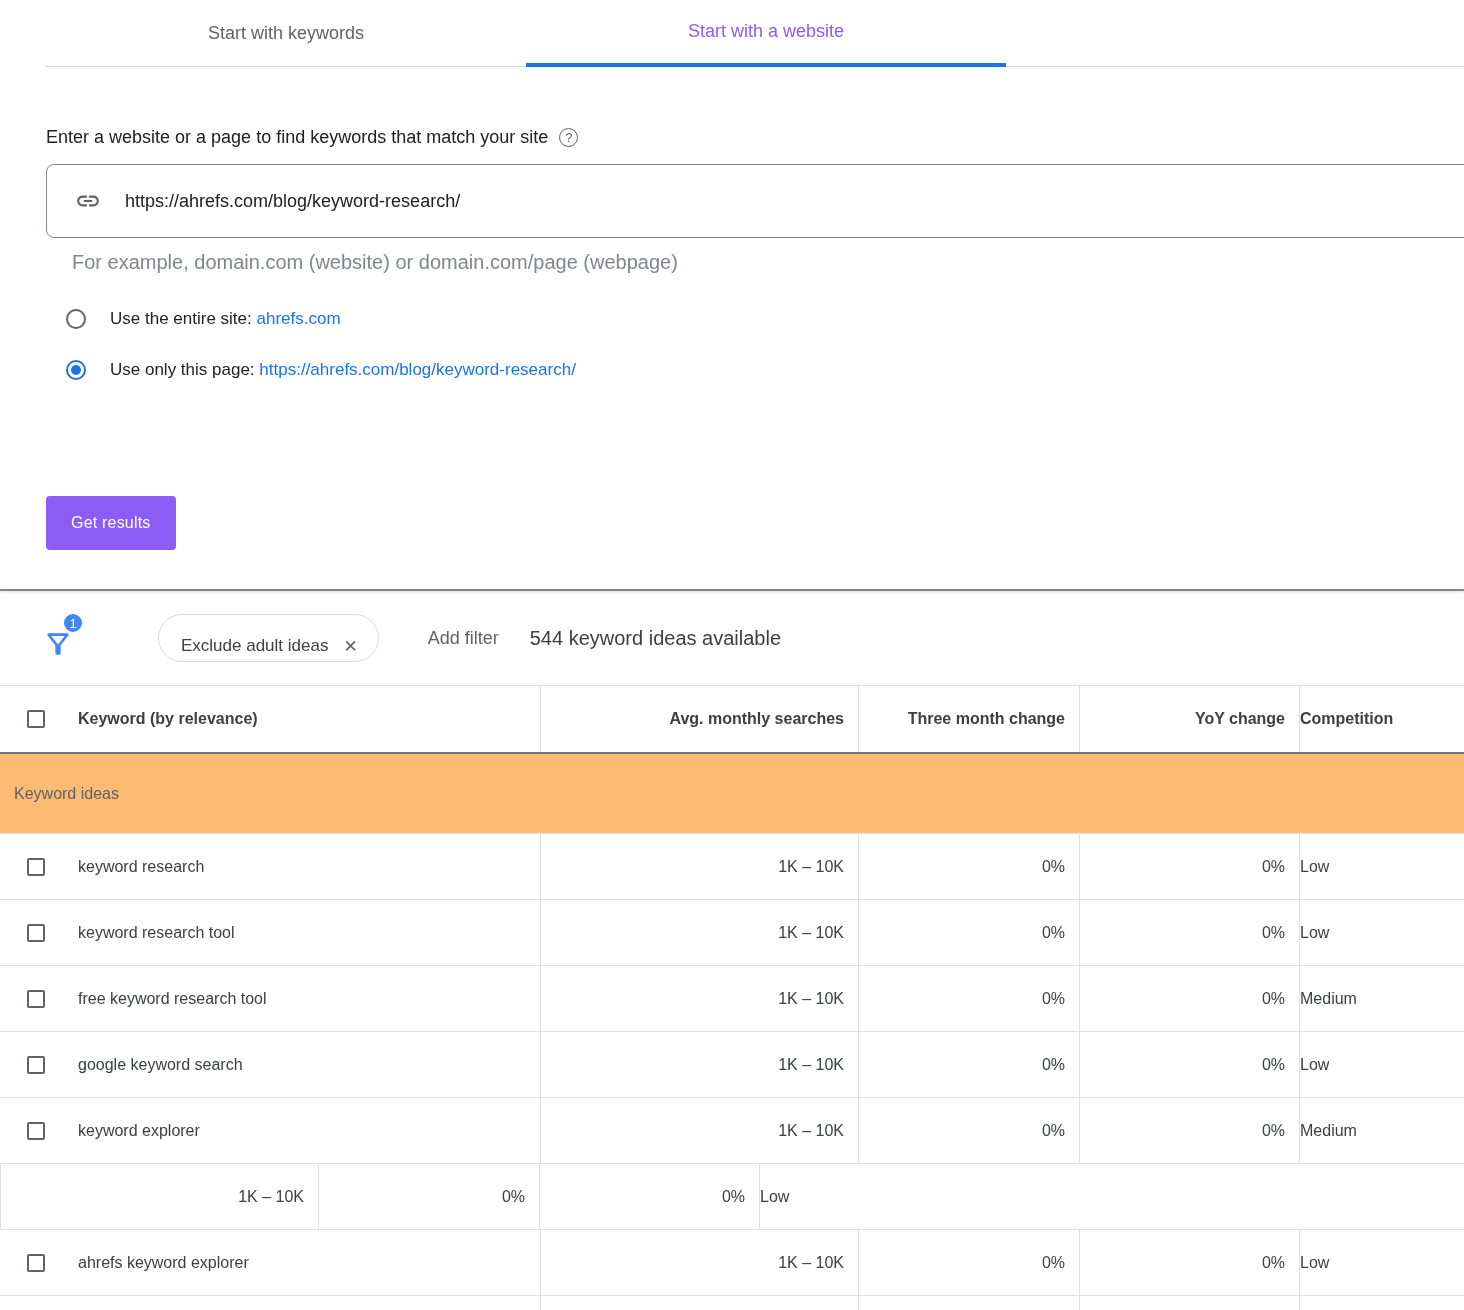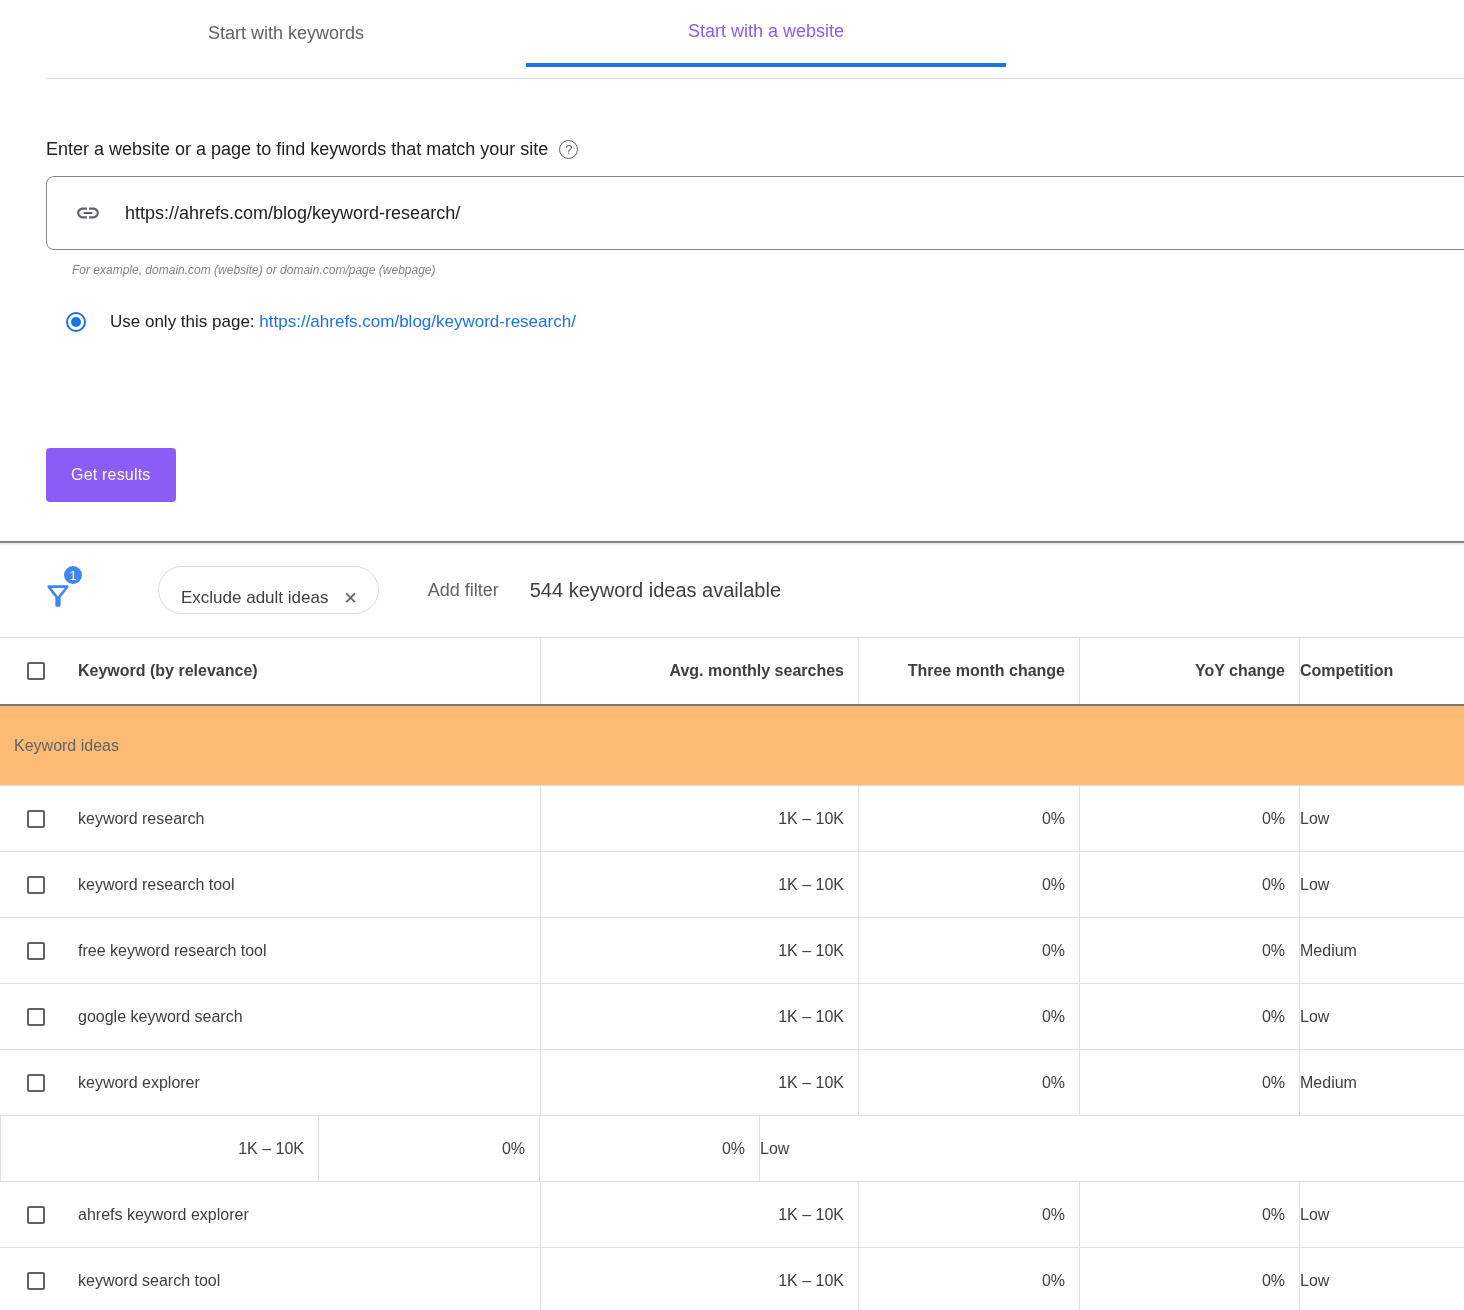--- a/index.html
+++ b/index.html
@@ -1,37 +1,37 @@
 <!DOCTYPE html>
 <html><head>
 <meta charset="utf-8">
 <style>
   * { box-sizing: border-box; margin: 0; padding: 0; }
   html, body { width: 1464px; height: 1310px; overflow: hidden; background: #fff; }
   body { font-family: "Liberation Sans", sans-serif; color: #202124; }
 
   
-  .tabbar { display: flex; margin-left: 46px; border-bottom: 1px solid #dadce0; height: 79px; }
+  .tabbar { display: flex; margin-left: 46px; border-bottom: 1px solid #dadce0; height: 67px; }
   .tab { width: 480px; height: 67px; display: flex; align-items: center; justify-content: center;
          font-size: 18px; color: #5f6368; cursor: pointer; }
   .tab.active { color: #8b5cf6; font-weight: 500; border-bottom: 4px solid #1a73e8; }
 
   
   .form-area { margin-left: 46px; }
   .form-label-row { margin-top: 60px; display: flex; align-items: center; gap: 11px;
                     font-size: 18px; color: #202124; }
   .help-icon { width: 19px; height: 19px; border: 1.5px solid #5f6368; border-radius: 50%;
                color: #5f6368; font-size: 13px; display: inline-flex; align-items: center;
                justify-content: center; flex: 0 0 auto; }
   .url-box { margin-top: 16px; width: 1440px; height: 74px; border: 1px solid #80868b;
              border-radius: 8px; display: flex; align-items: center; padding-left: 28px; gap: 24px; }
   .link-icon svg { display: block; fill: #5f6368; }
   .url-box input { border: none; outline: none; font: 18px "Liberation Sans", sans-serif;
                    color: #202124; width: 1200px; background: transparent; }
-  .hint { margin: 13px 0 0 26px; font-size: 12px; color: #80868b; font-style: italic; }
+  .hint { margin: 13px 0 0 26px; font-size: 20px; color: #80868b; }
 
   .radio-group { margin-top: 33px; }
   .radio-row { display: flex; align-items: center; margin-left: 20px; height: 24px; margin-bottom: 27px; }
   .radio { width: 20px; height: 20px; border: 2px solid #5f6368; border-radius: 50%;
            flex: 0 0 auto; position: relative; cursor: pointer; }
   .radio.selected { border-color: #1a73e8; }
   .radio.selected::after { content: ""; position: absolute; inset: 3px; background: #1a73e8; border-radius: 50%; }
   .radio-label { margin-left: 24px; font-size: 17px; color: #202124; }
   .radio-label a { color: #1a73e8; text-decoration: none; cursor: pointer; }
 
@@ -101,20 +101,27 @@
         <path d="M3.9 12c0-1.71 1.39-3.1 3.1-3.1h4V7H7c-2.76 0-5 2.24-5 5s2.24 5 5 5h4v-1.9H7c-1.71 0-3.1-1.39-3.1-3.1zM8 13h8v-2H8v2zm9-6h-4v1.9h4c1.71 0 3.1 1.39 3.1 3.1s-1.39 3.1-3.1 3.1h-4V17h4c2.76 0 5-2.24 5-5s-2.24-5-5-5z"></path>
       </svg>
     </span>
     <input type="text" value="https://ahrefs.com/blog/keyword-research/" style="">
   </div>
 
   <div class="hint">For example, domain.com (website) or domain.com/page (webpage)</div>
 
   <div class="radio-group">
     <div class="radio-row">
+      <span class="radio"></span>
+      <span class="radio-label">
+        <span>Use the entire site:</span>
+        <a>ahrefs.com</a>
+      </span>
+    </div>
+    <div class="radio-row">
       <span class="radio selected"></span>
       <span class="radio-label">
         <span>Use only this page:</span>
         <a>https://ahrefs.com/blog/keyword-research/</a>
       </span>
     </div>
   </div>
 </div>
 
 <button class="submit-btn">Get results</button>

